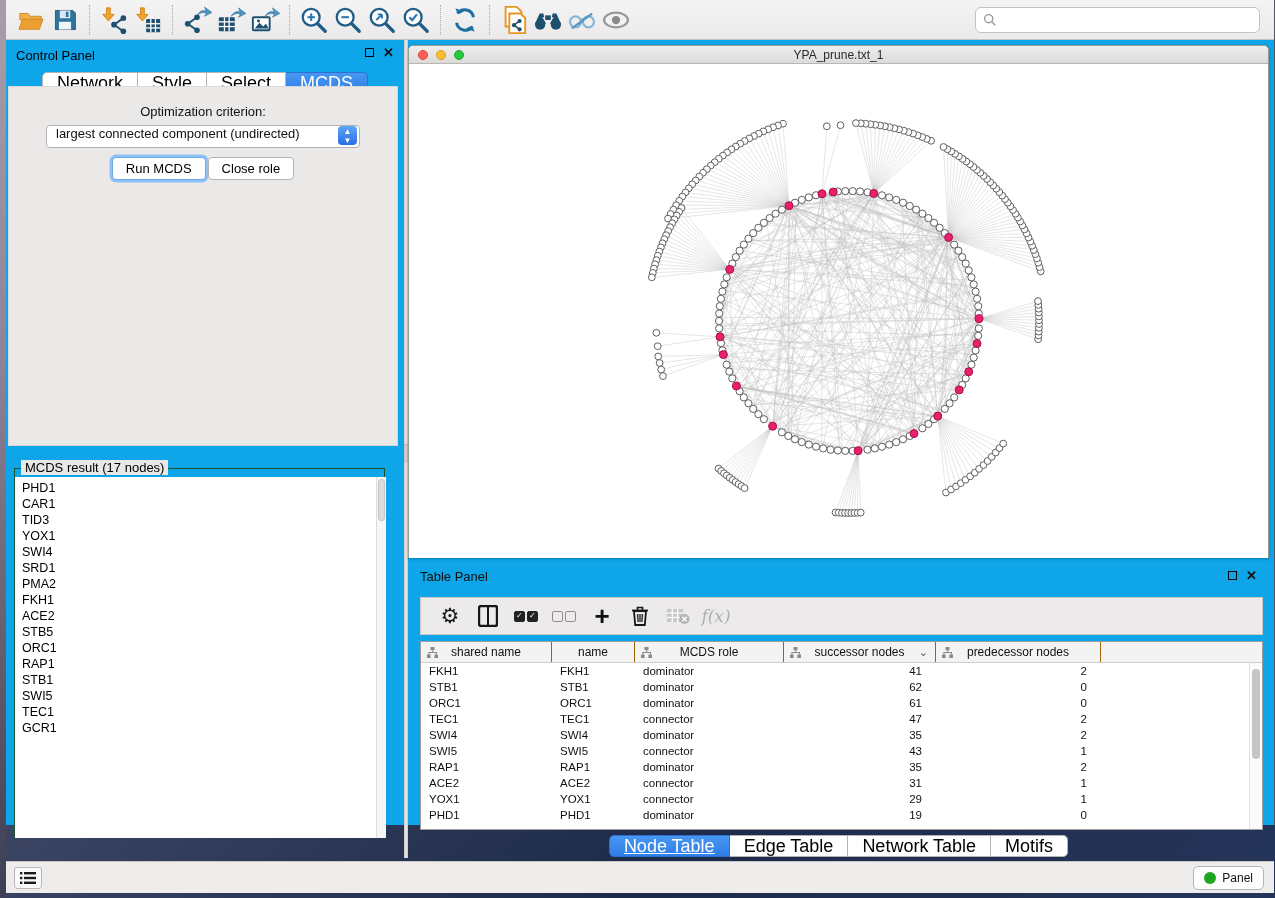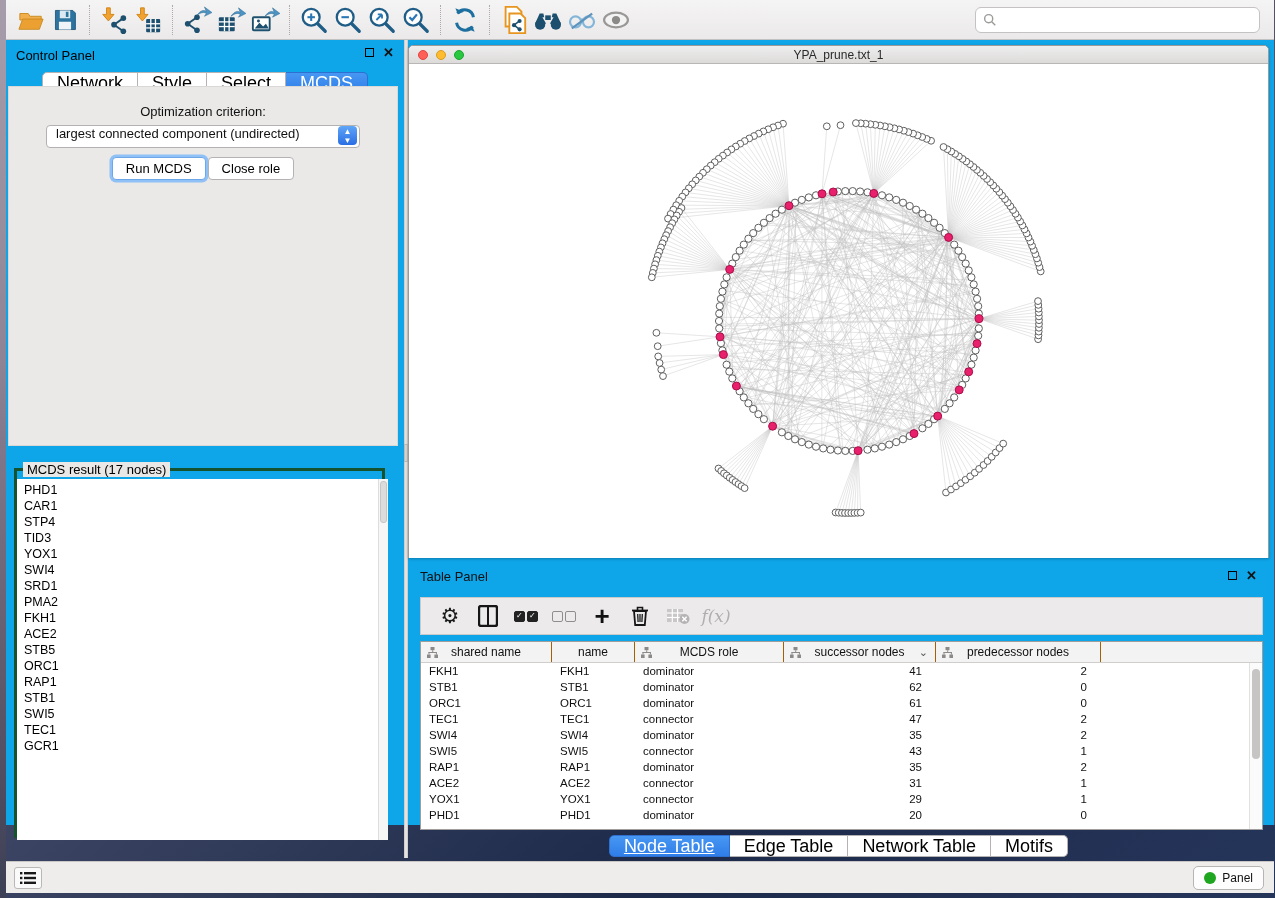--- a/index.html
+++ b/index.html
@@ -50,21 +50,21 @@
   .combo-text { flex:1; padding-left:9px; font-size:13px; white-space:nowrap; }
   .combo-step { width:19px; height:19px; margin-right:2px; border-radius:4px;
     background:linear-gradient(#5fa5f7,#2a6ee4); color:#fff; font-size:8px; line-height:9px;
     display:flex; flex-direction:column; align-items:center; justify-content:center; }
   .btn { height:23px; background:#fff; border:1px solid #b4b2b2; border-radius:4px;
     font-size:13px; padding:0 13px; display:inline-flex; align-items:center; color:#000; }
   .btn.focus { box-shadow:0 0 0 2.5px #8fc0f6; border-color:#6ea7e8; }
   .cp-btnrow { position:absolute; top:70px; width:100%; display:flex; justify-content:center; gap:2px; }
 
   .fieldset { position:absolute; left:8px; top:428px; width:371px; height:370px;
-    border:3px solid #14532d; }
+    border:1px solid #14532d; }
   .fieldset .legend { position:absolute; top:-9px; left:6px; background:#e9e8e7; padding:0 4px;
     font-size:13px; color:#000; }
   .mcds-list { position:absolute; left:0px; top:8px; width:371px; height:361px; background:#fff;
     overflow:hidden; }
   .mcds-list .items { padding:3px 0 0 7px; }
   .mcds-list .item { font-size:12.5px; line-height:16px; color:#000; }
   .list-scroll { position:absolute; right:0; top:0; width:10px; height:100%;
     background:#f6f6f6; border-left:1px solid #ddd; }
   .list-scroll .thumb { position:absolute; left:1px; top:2px; width:7px; height:42px;
     background:#dcdcdc; border:1px solid #c6c6c6; border-radius:3px; }
@@ -326,21 +326,20 @@
         <span class="btn focus">Run MCDS</span>
         <span class="btn">Close role</span>
       </div>
     </div>
     <div class="fieldset">
       <span class="legend">MCDS result (17 nodes)</span>
       <div class="mcds-list">
         <div class="items" id="mcds-items">
             <div class="item">PHD1</div>
             <div class="item">CAR1</div>
-            <div class="item">STP4</div>
             <div class="item">TID3</div>
             <div class="item">YOX1</div>
             <div class="item">SWI4</div>
             <div class="item">SRD1</div>
             <div class="item">PMA2</div>
             <div class="item">FKH1</div>
             <div class="item">ACE2</div>
             <div class="item">STB5</div>
             <div class="item">ORC1</div>
             <div class="item">RAP1</div>
@@ -1307,21 +1306,21 @@
             <div class="td l" style="width: 131px;">YOX1</div>
             <div class="td l" style="width: 83px;">YOX1</div>
             <div class="td l" style="width: 149px;">connector</div>
             <div class="td r" style="width: 152px;">29</div>
             <div class="td r" style="width: 165px;">1</div>
           </div>
           <div class="tr">
             <div class="td l" style="width: 131px;">PHD1</div>
             <div class="td l" style="width: 83px;">PHD1</div>
             <div class="td l" style="width: 149px;">dominator</div>
-            <div class="td r" style="width: 152px;">20</div>
+            <div class="td r" style="width: 152px;">19</div>
             <div class="td r" style="width: 165px;">0</div>
           </div>
         </div>
       <div class="tbl-scroll">
           <div class="thumb"></div>
         </div>
     </div>
 
     <div class="tp-tabs seg" id="tp-tabs">
         <span class="seg-btn active">Node Table</span>

